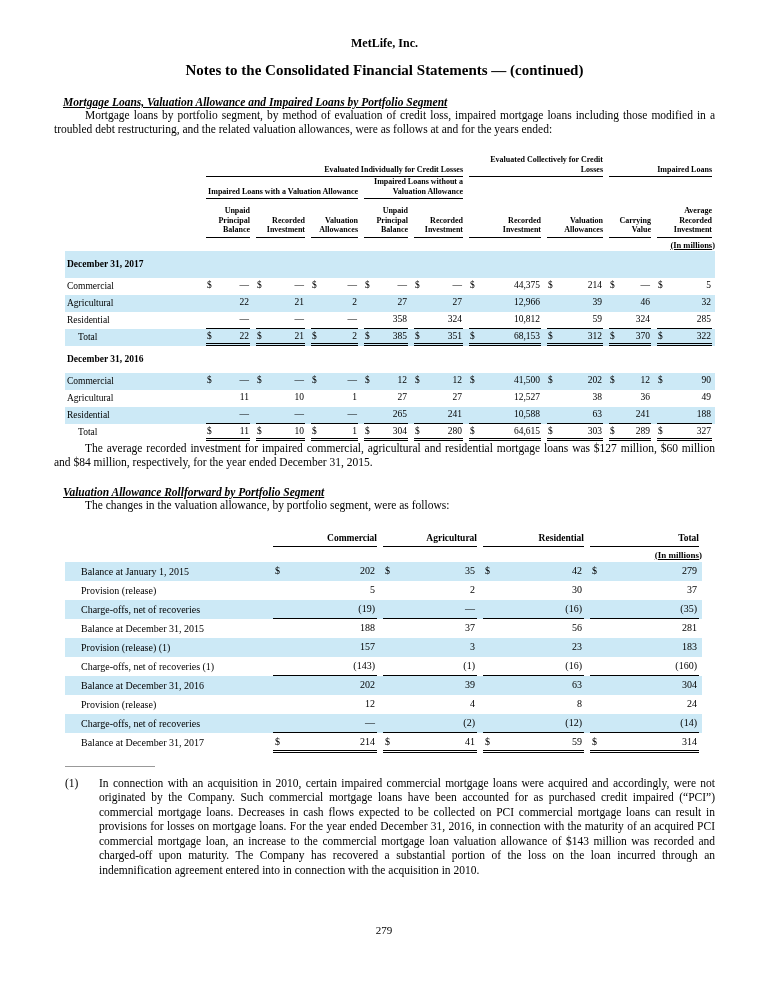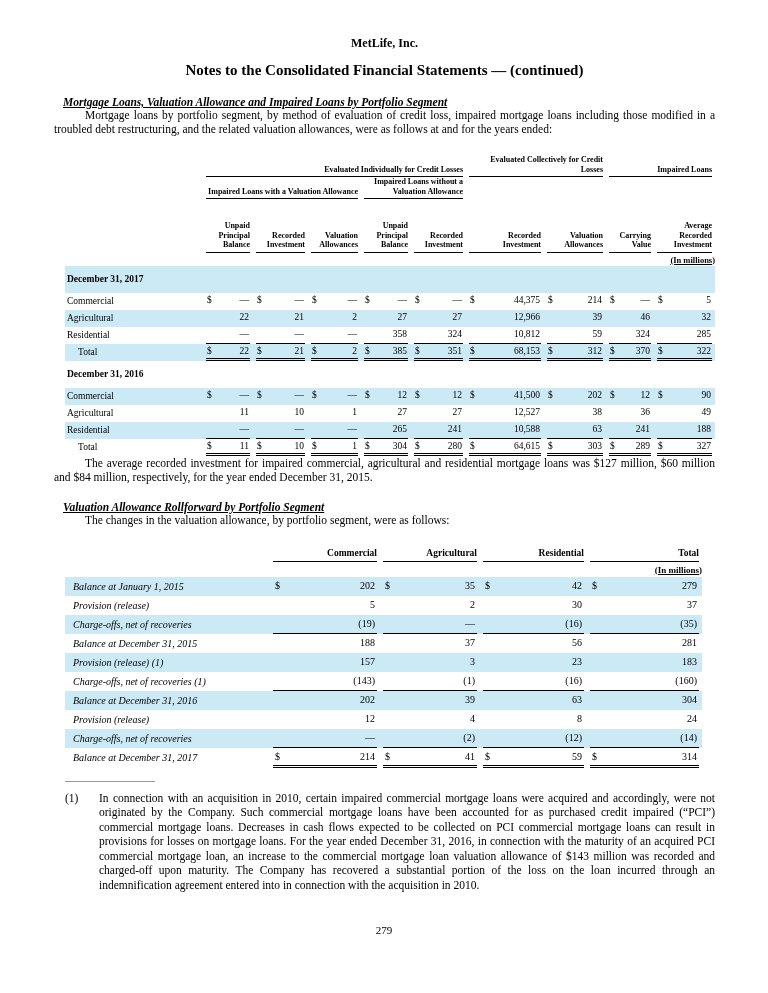--- a/index.html
+++ b/index.html
@@ -22,29 +22,29 @@
 
   table { border-collapse:separate; border-spacing:0; table-layout:fixed; }
   .t1 { margin-top:19px; margin-left:11px; width:650px; font-size:9.5px; }
   .t2 { margin-top:21px; margin-left:11px; width:637px; font-size:10px; }
   th { font-weight:bold; vertical-align:bottom; padding:0 3px; }
   .ghead, .chead {
     font-size:8px; line-height:9.5px; text-align:right;
     border-bottom:1px solid #000; padding-bottom:2px;
   }
   .t2 .ghead { font-size:9.5px; line-height:11px; }
-  .chead { margin-top:22px; }
+  .chead { margin-top:7px; }
   .units { text-align:right; font-size:8.5px; font-weight:bold; padding:2px 0 1px; vertical-align:middle;text-decoration:underline; }
   .t2 .units { font-size:9px; padding:3px 0 2px; }
 
   tbody td { vertical-align:middle; }
   tr.shaded td { background:#CCE9F6; }
   .datelbl { font-weight:bold; padding:2px 2px; height:27px; }
   .lbl { padding:2px 2px; height:17px; }
-  .t2 .lbl { height:19px; padding:3px 8px;font-style:italic; }
+  .t2 .lbl { height:19px; padding:3px 16px; }
   .lbl.tot { padding-left:13px; }
   td.num { padding:0 3px; }
   .cellbox { display:flex; justify-content:space-between; align-items:baseline; padding:2px 1px; min-height:17px; }
   .t2 .cellbox { min-height:19px; padding:3px 2px; }
   .cellbox .cur { min-width:6px; text-align:left; }
   .cellbox .val { text-align:right; flex:1; }
   .cellbox.rb  { border-bottom:1px solid #000; }
   .cellbox.dbl { border-bottom:3px double #000; }
 
   .fn-rule { width:90px; height:1px; background:#999; margin:13px 0 0 11px; }

